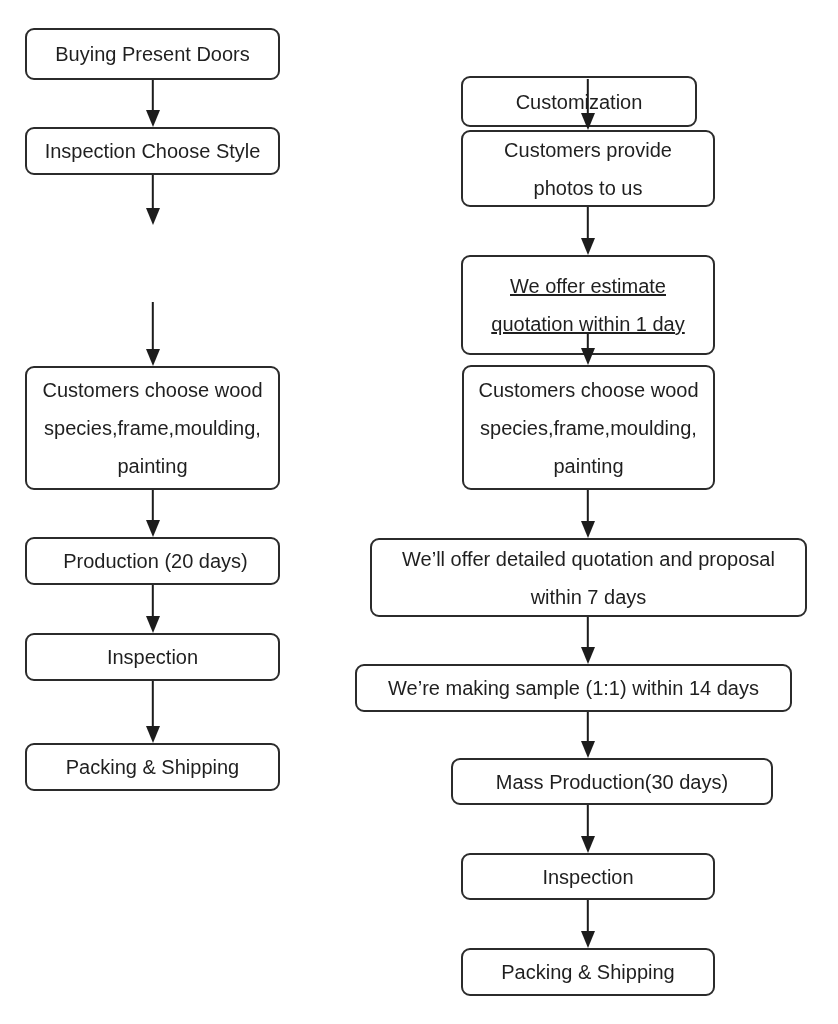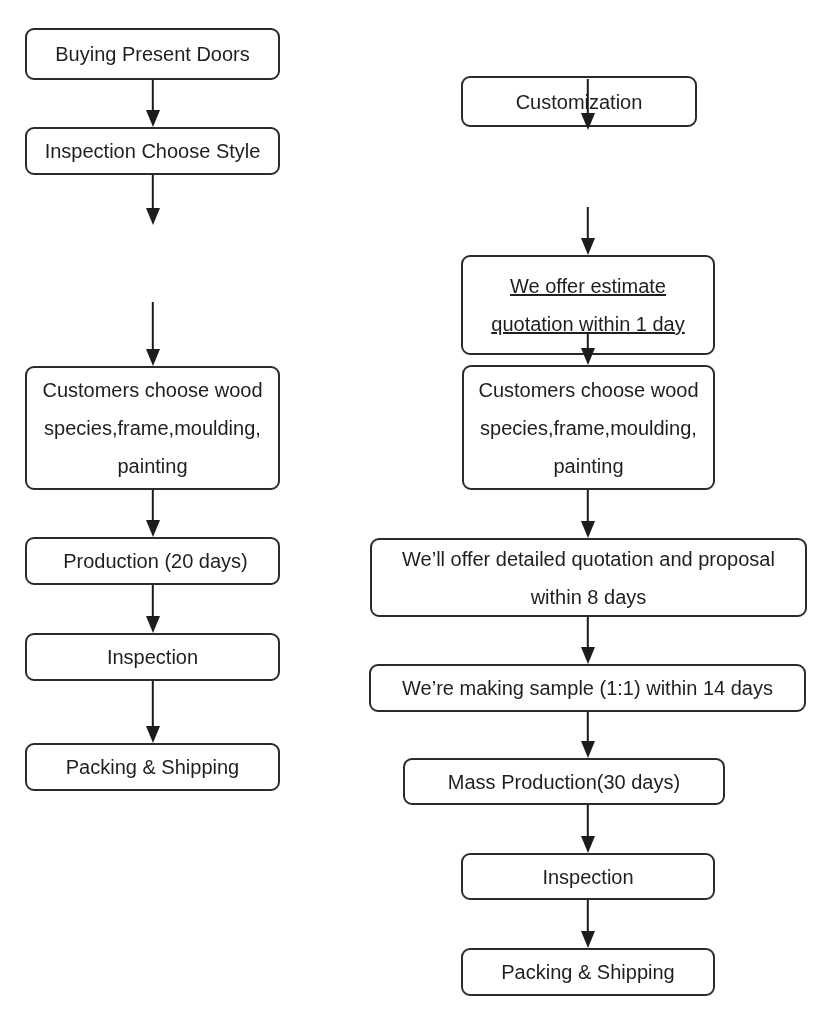--- a/index.html
+++ b/index.html
@@ -78,20 +78,22 @@
     </div>
 
   <div class="box" style="left:25px;top:743px;width:255px;height:48px;">Packing &amp; Shipping</div>
 
   <div class="box" style="left:461px;top:28px;width:236px;height:51px;margin-top:48px;">Customization</div>
   <div class="arrow" style="left:579px;top:79px;height:51px;">
       <div class="shaft"></div>
       <div class="head"></div>
     </div>
 
+  <div class="box" style="left:461px;top:130px;width:254px;height:77px;">Customers provide
+photos to us</div>
   <div class="arrow" style="left:579px;top:207px;height:48px;">
       <div class="shaft"></div>
       <div class="head"></div>
     </div>
 
   <div class="box" style="left:461px;top:255px;width:254px;height:100px;text-decoration:underline;">We offer estimate
 quotation within 1 day</div>
   <div class="arrow" style="left:579px;top:333px;height:32px;">
       <div class="shaft"></div>
       <div class="head"></div>
@@ -99,33 +101,33 @@
 
   <div class="box" style="left:462px;top:365px;width:253px;height:125px;">Customers choose wood
 species,frame,moulding,
 painting</div>
   <div class="arrow" style="left:579px;top:490px;height:48px;">
       <div class="shaft"></div>
       <div class="head"></div>
     </div>
 
   <div class="box" style="left:370px;top:538px;width:437px;height:79px;">We’ll offer detailed quotation and proposal
-within 8 days</div>
+within 7 days</div>
   <div class="arrow" style="left:579px;top:617px;height:47px;">
       <div class="shaft"></div>
       <div class="head"></div>
     </div>
 
-  <div class="box" style="left:369px;top:664px;width:437px;height:48px;">We’re making sample (1:1) within 14 days</div>
+  <div class="box" style="left:355px;top:664px;width:437px;height:48px;">We’re making sample (1:1) within 14 days</div>
   <div class="arrow" style="left:579px;top:712px;height:46px;">
       <div class="shaft"></div>
       <div class="head"></div>
     </div>
 
-  <div class="box" style="left:403px;top:758px;width:322px;height:47px;">Mass Production(30 days)</div>
+  <div class="box" style="left:451px;top:758px;width:322px;height:47px;">Mass Production(30 days)</div>
   <div class="arrow" style="left:579px;top:805px;height:48px;">
       <div class="shaft"></div>
       <div class="head"></div>
     </div>
 
   <div class="box" style="left:461px;top:853px;width:254px;height:47px;">Inspection</div>
   <div class="arrow" style="left:579px;top:900px;height:48px;">
       <div class="shaft"></div>
       <div class="head"></div>
     </div>

